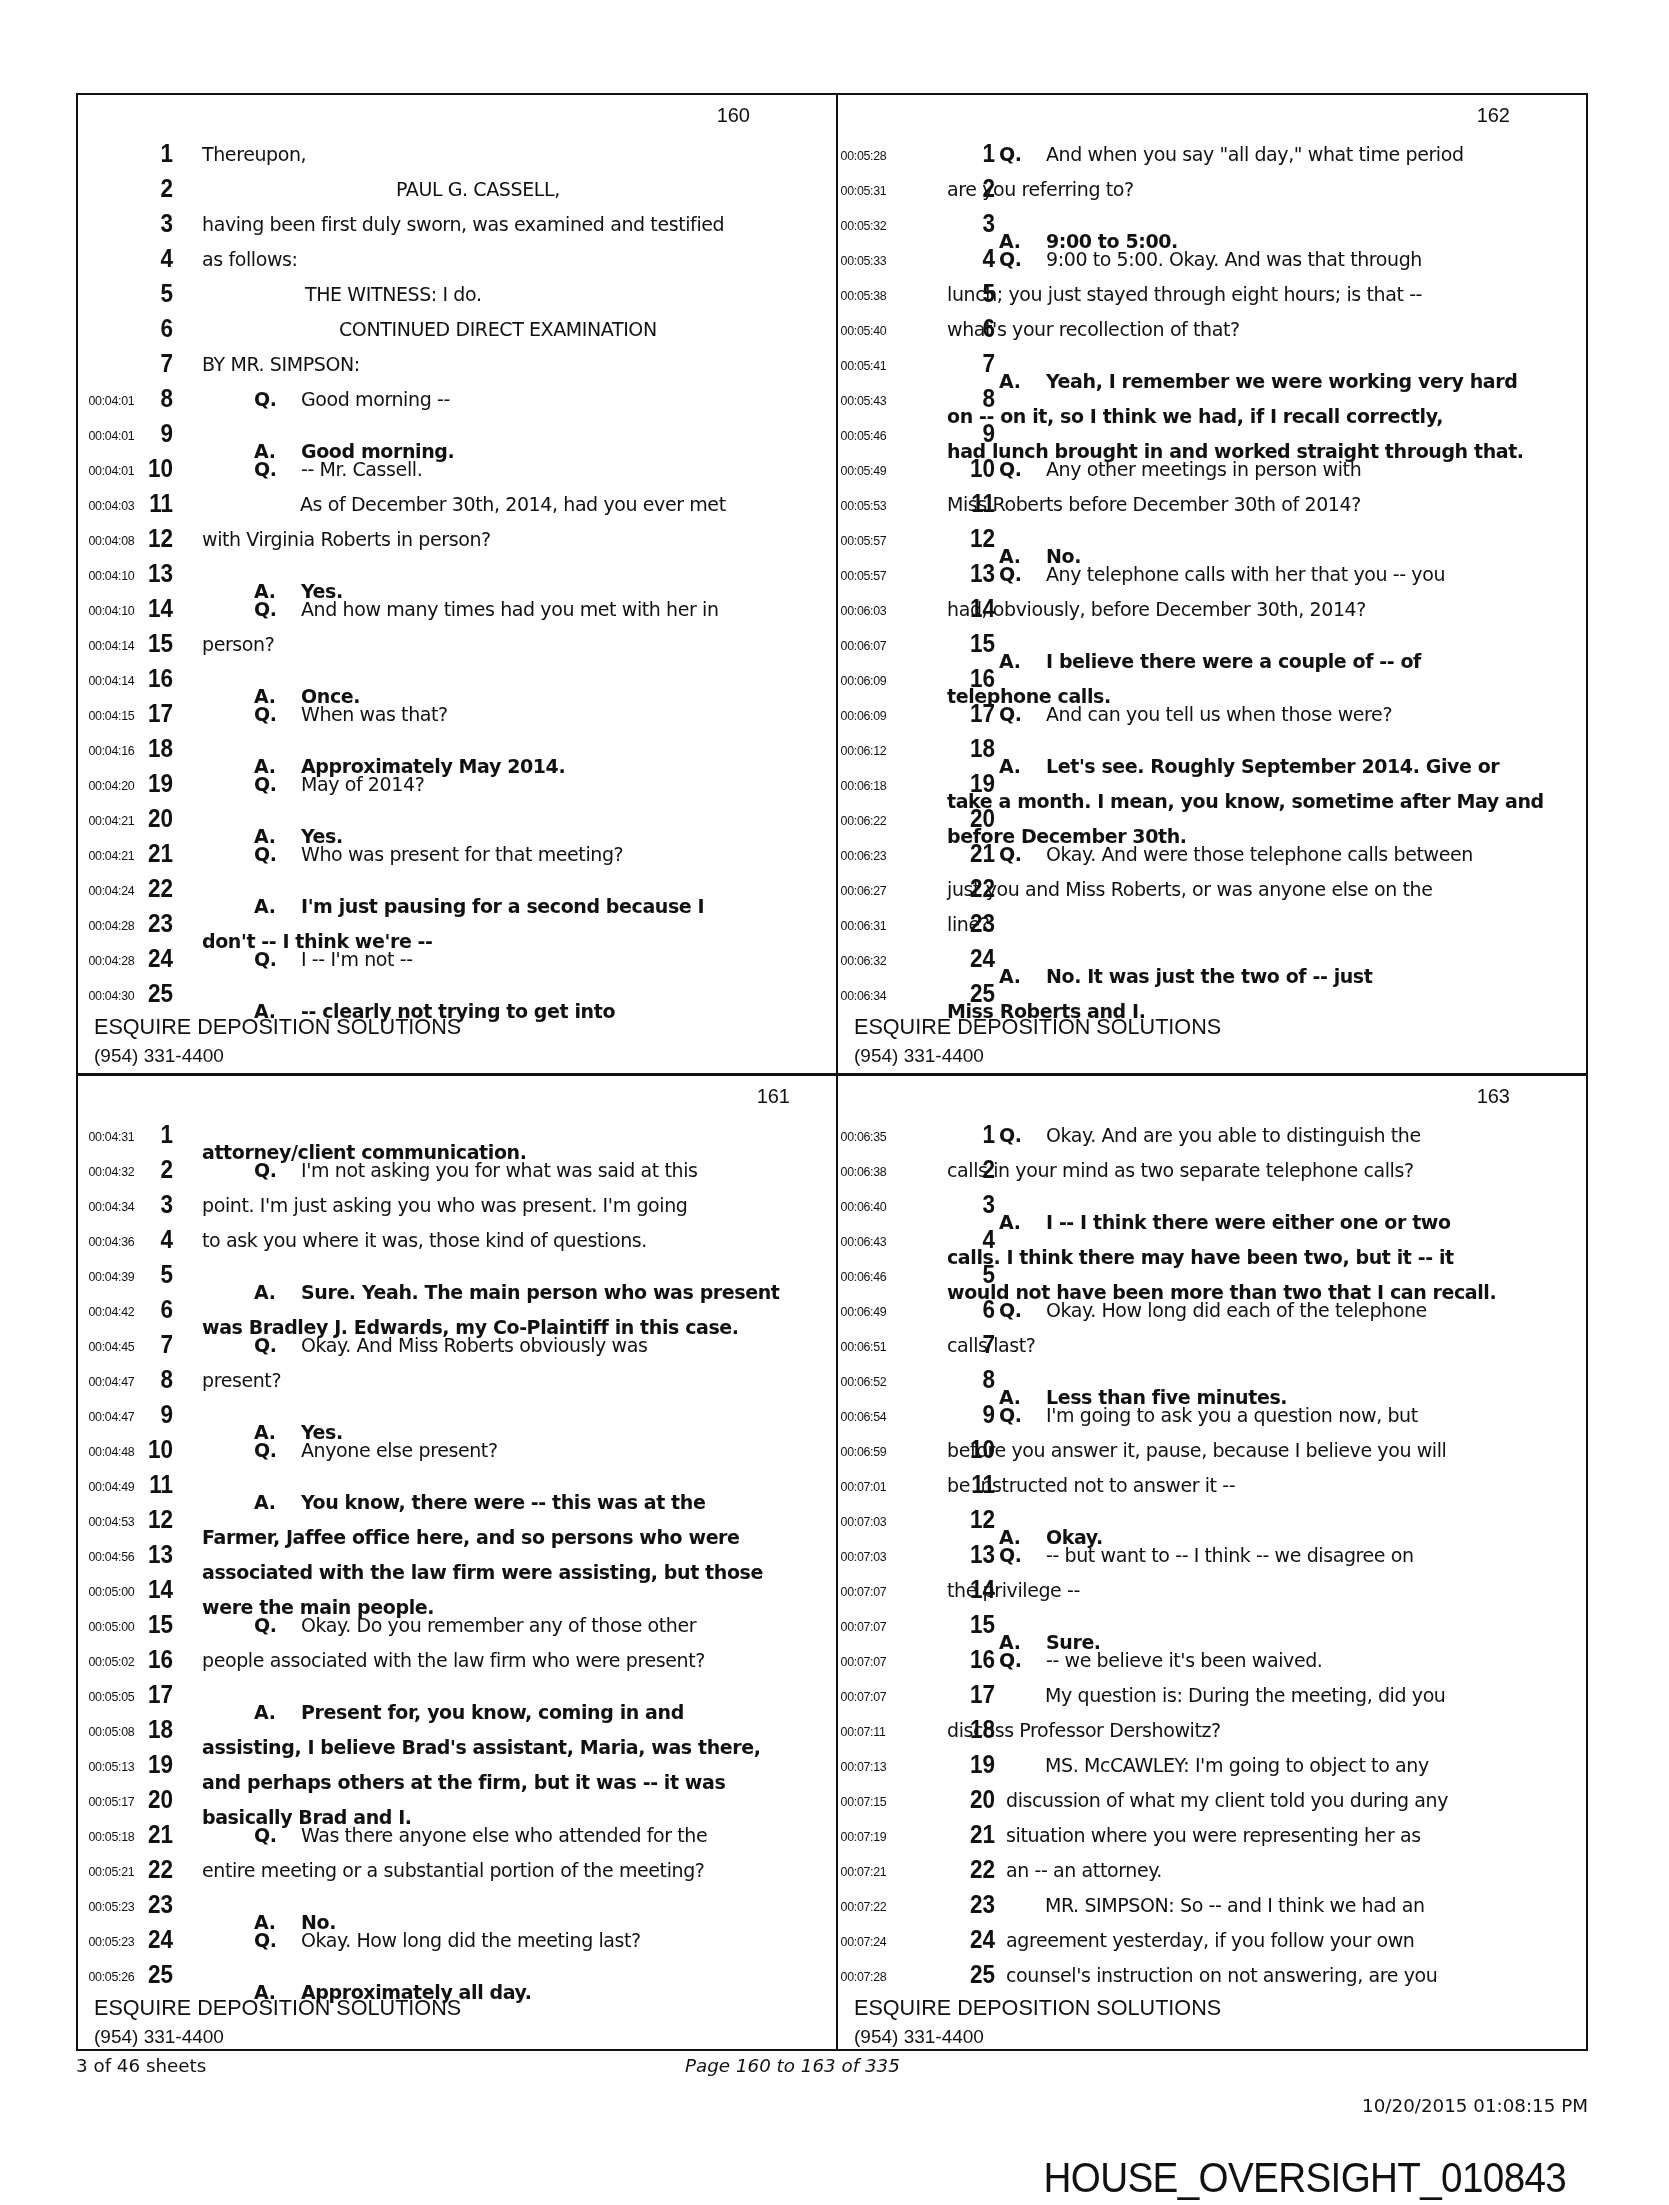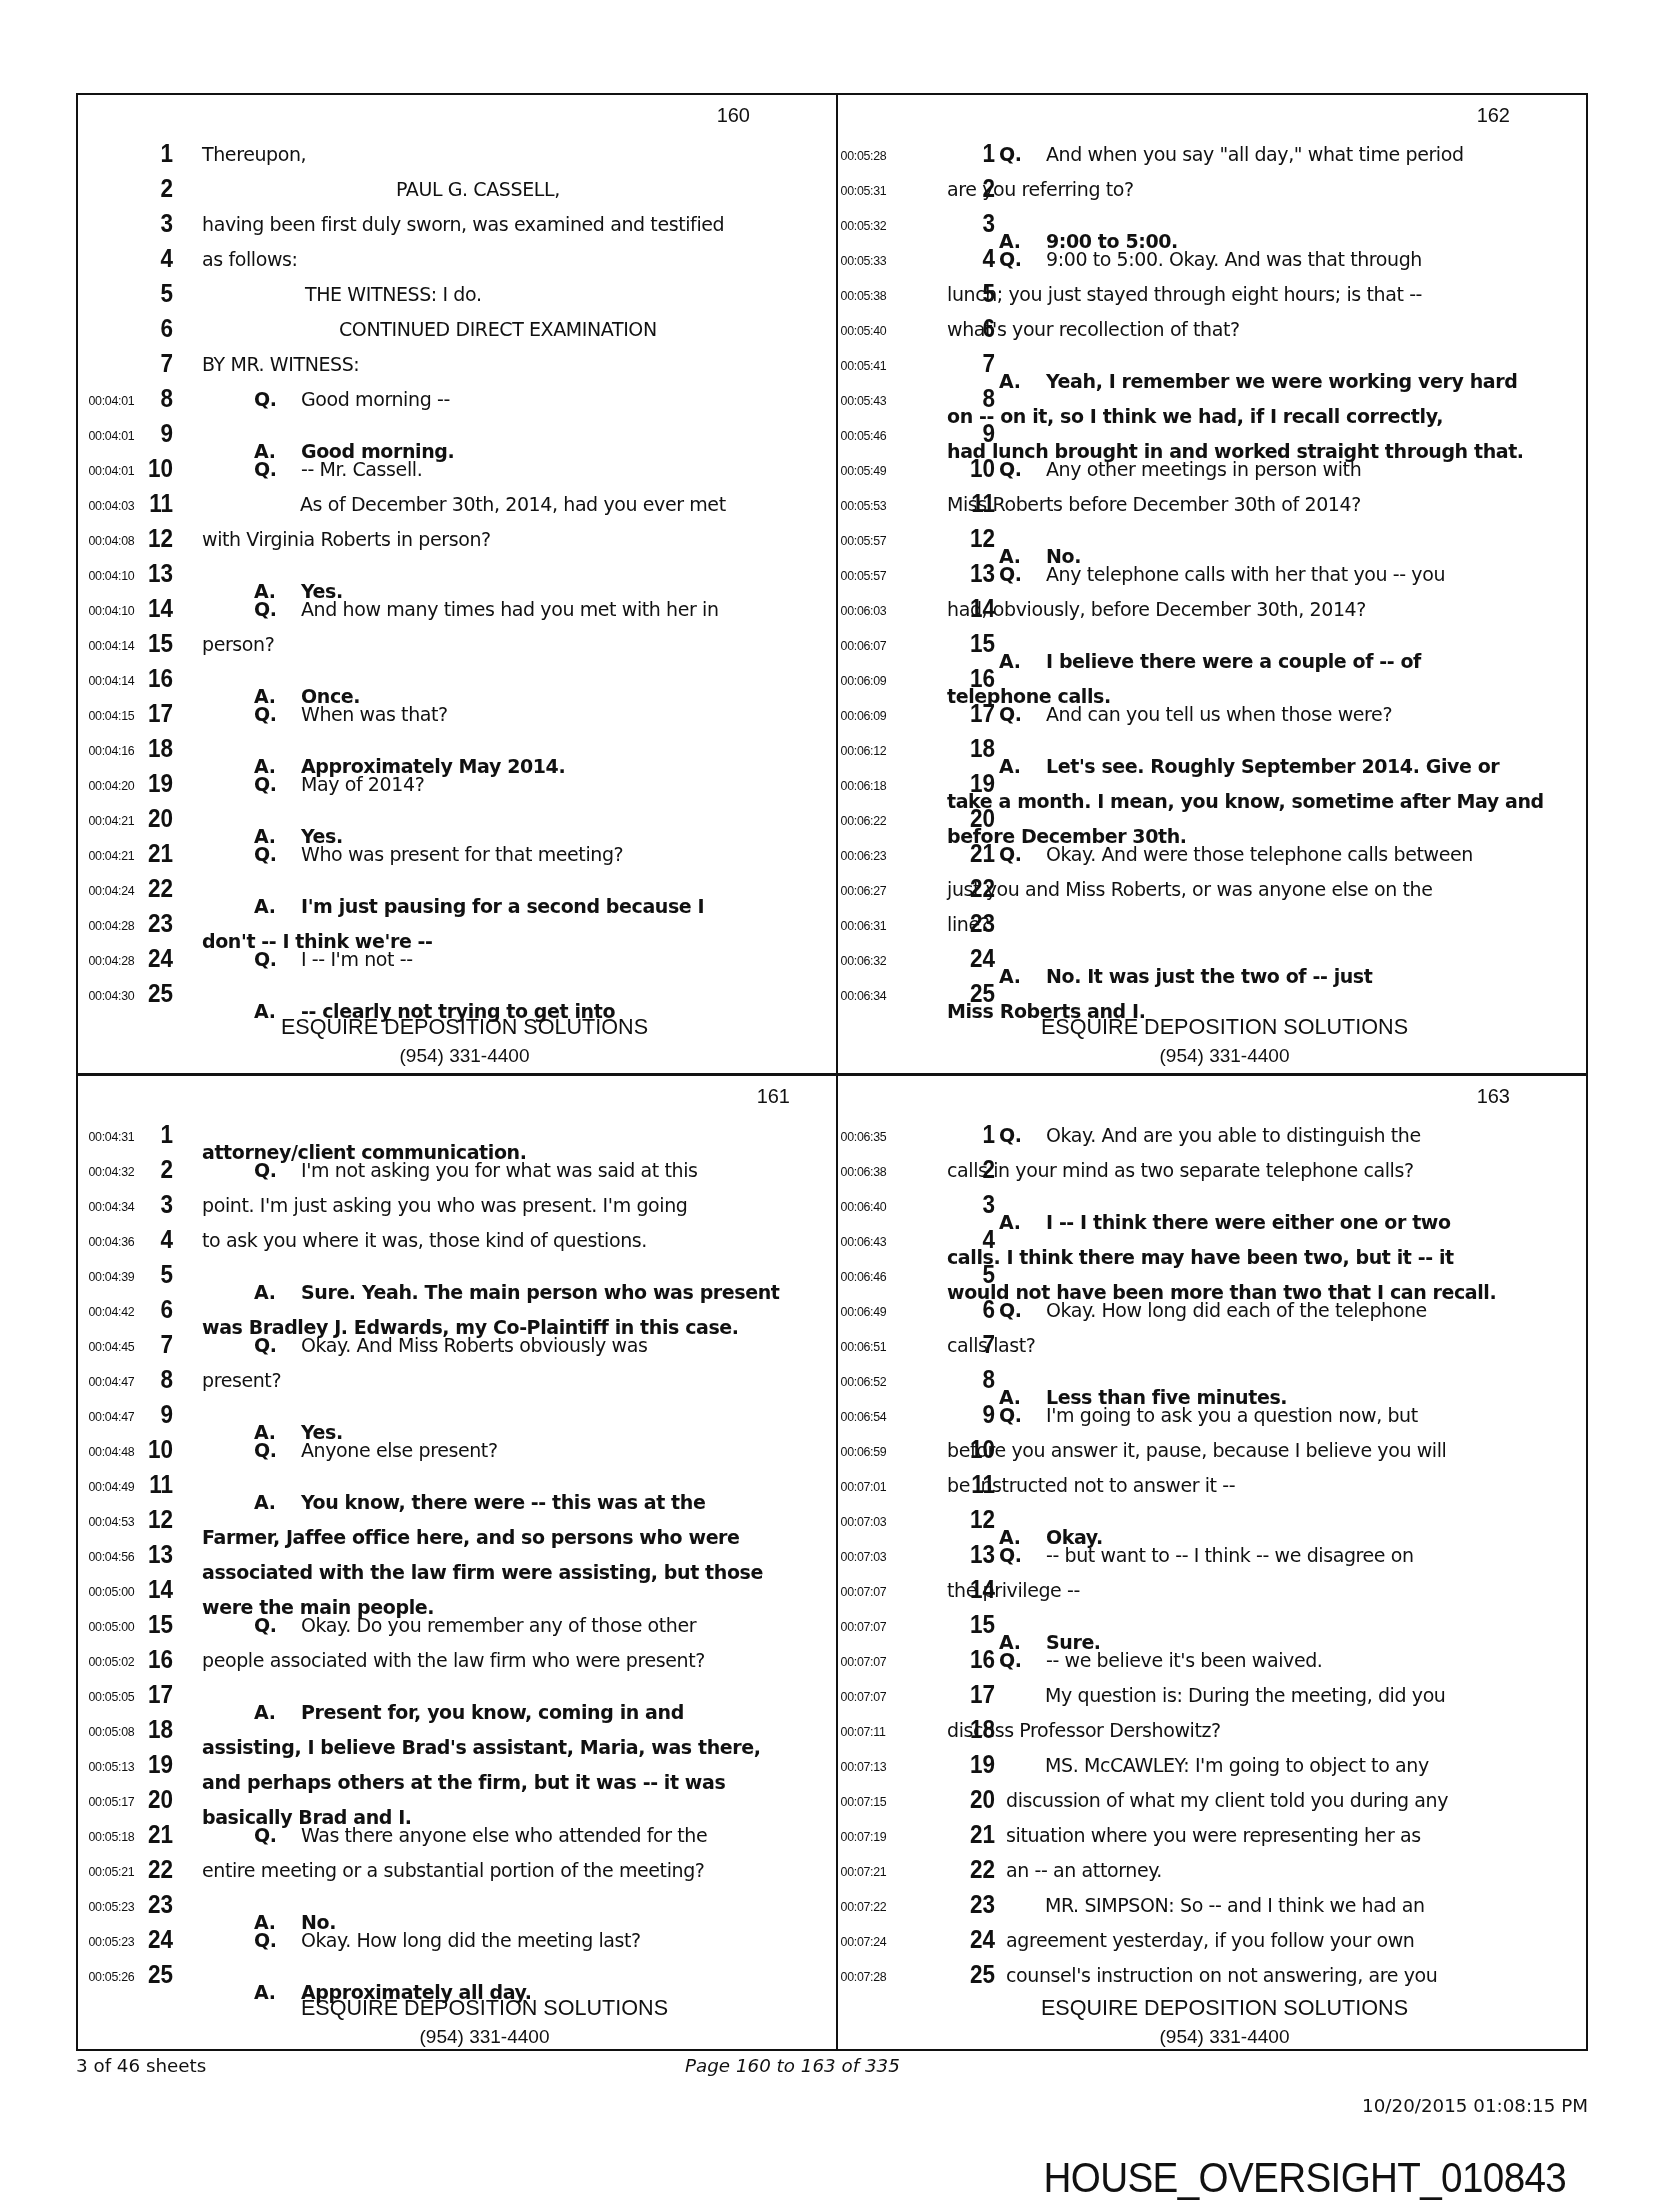--- a/index.html
+++ b/index.html
@@ -45,21 +45,21 @@
   .page.tr .txt, .page.br .txt { left: 109px; }
   .page.tr .ln, .page.br .ln { left: 127px; }
 
   .txt.b { font-weight: bold; margin-top: 17px; }
   .txt .qa { display: inline-block; width: 47px; font-weight: bold; }
   .ind-qa { padding-left: 52px; }
   .ind-cont { padding-left: 98px; }
   .ind-colloq { padding-left: 59px; }
 
   .foot1, .foot2 {
-    position: absolute; left: 8px; width: 100%; text-align: center;
+    position: absolute; left: 16px; width: 100%; text-align: left;
     font-family: "Liberation Sans", sans-serif;
   }
   .foot1 { top: 919px; font-size: 21.6px; }
   .foot2 { top: 950px; font-size: 19px; }
 
   .sheetfoot {
     position: absolute; top: 2055px; font-family: "DejaVu Sans", sans-serif; font-size: 18.3px;
   }
   .sf-left { left: 76px; }
   .sf-center { left: 685px; width: 295px; text-align: left; font-style: italic; }
@@ -106,21 +106,21 @@
           <span class="txt" style="padding-left: 103px;">THE WITNESS:  I do.</span>
         </div>
         <div class="line">
           <span class="ts"></span>
           <span class="ln">6</span>
           <span class="txt" style="padding-left: 137px;">CONTINUED DIRECT EXAMINATION</span>
         </div>
         <div class="line">
           <span class="ts"></span>
           <span class="ln">7</span>
-          <span class="txt">BY MR. WITNESS:</span>
+          <span class="txt">BY MR. SIMPSON:</span>
         </div>
         <div class="line">
           <span class="ts">00:04:01</span>
           <span class="ln">8</span>
           <span class="txt ind-qa"><span class="qa">Q.</span><span>Good morning --</span></span>
         </div>
         <div class="line">
           <span class="ts">00:04:01</span>
           <span class="ln">9</span>
           <span class="txt b ind-qa"><span class="qa">A.</span><span>Good morning.</span></span>

